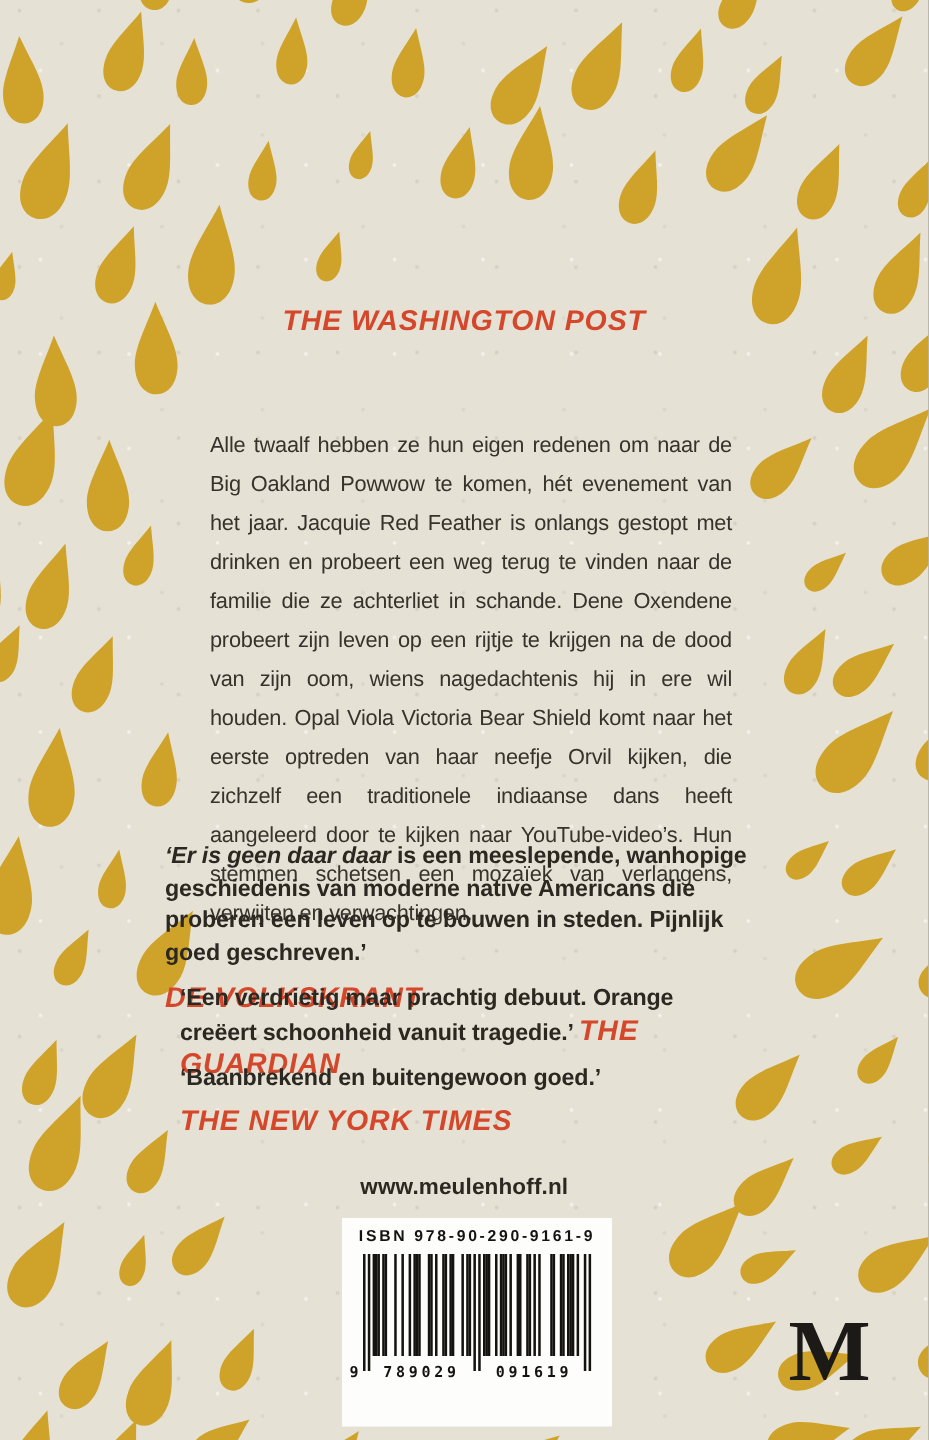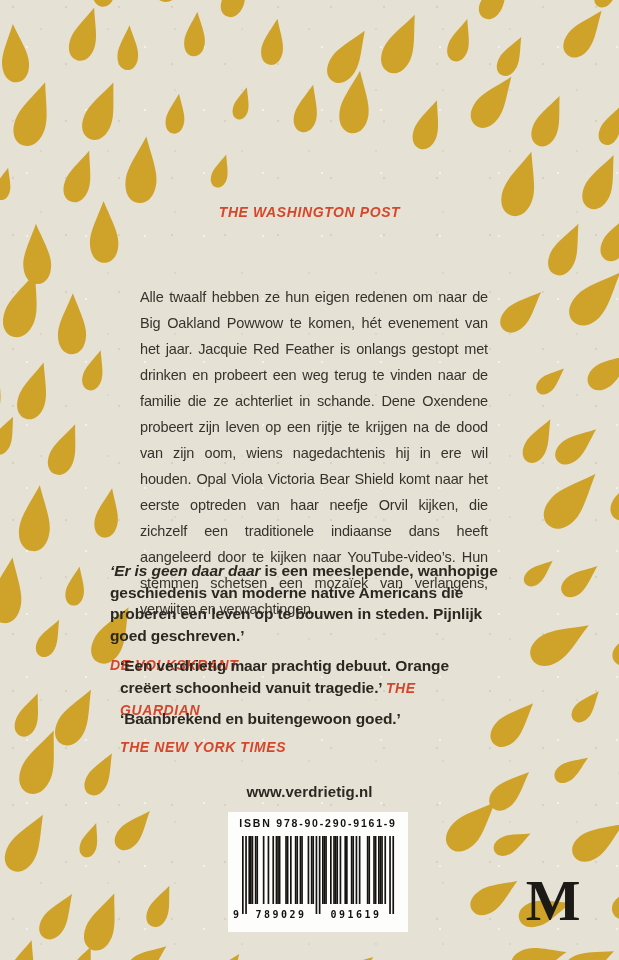--- a/index.html
+++ b/index.html
@@ -10,36 +10,36 @@
       radial-gradient(circle at 13px 7px, rgba(80,70,55,.10) 1px, transparent 1.6px),
       radial-gradient(circle at 41px 29px, rgba(80,70,55,.07) 1px, transparent 1.5px),
       radial-gradient(circle at 27px 47px, rgba(255,255,255,.55) 1px, transparent 1.4px);
     background-size:53px 57px,67px 61px,59px 63px;
     font-family:"Liberation Sans",sans-serif;color:#2d2a25;
   }
   #drops{position:absolute;left:0;top:0;width:619px;height:960px;display:block;}
   .txt{position:absolute;left:0;width:619px;}
   .top-quote{top:196px;text-align:center;}
   .top-quote .q{font-size:19px;font-weight:bold;letter-spacing:-0.2px;color:#2b2822;}
-  .src{color:#d5472b;font-style:italic;font-weight:bold;font-size:14px;letter-spacing:0.6px;}
+  .src{color:#d5472b;font-style:italic;font-weight:bold;font-size:19px;letter-spacing:0.6px;}
   .top-quote .src{display:block;margin-top:8px;}
   .synopsis{top:255px;left:140px;width:348px;font-size:14.5px;line-height:26px;
     letter-spacing:-0.15px;text-align:justify;color:#37332c;margin-top:29px;}
   .synopsis p{margin:0;}
   .review{text-align:left;font-weight:bold;font-size:15.5px;line-height:21.5px;
     letter-spacing:-0.1px;color:#2b2822;}
   .review .lead{font-style:italic;}
   .review-volkskrant{top:560px;left:110px;width:400px;}
   .review-volkskrant .src{display:block;margin-top:9px;}
   .review-guardian{top:655px;left:120px;width:380px;}
   .review-nyt{top:708px;left:120px;width:380px;}
   .review-nyt .src{display:block;margin-top:7px;}
   .website{top:783px;text-align:center;font-weight:bold;font-size:15px;
     letter-spacing:0.1px;color:#2b2822;}
-  .barcode-box{position:absolute;left:228px;top:812px;width:180px;height:120px;
+  .barcode-box{position:absolute;left:228px;top:812px;width:180px;height:139px;
     background:#fdfdfb;}
   .barcode-box svg{display:block;}
   .isbn{font-family:"Liberation Sans",sans-serif;font-weight:bold;font-size:10.5px;
     letter-spacing:1.8px;fill:#15130f;}
   .ean{font-family:"DejaVu Sans Mono",monospace;font-weight:bold;font-size:10px;
     letter-spacing:2.5px;fill:#15130f;}
   .m-logo{position:absolute;left:522px;top:872px;width:62px;text-align:center;
     font-family:"Liberation Serif",serif;font-weight:bold;font-size:58px;
     line-height:58px;color:#1c1a16;}
 </style>
@@ -180,21 +180,21 @@
 
   <div class="txt review review-guardian">
     <span>‘Een verdrietig maar prachtig debuut. Orange creëert schoonheid vanuit tragedie.’ </span><span class="src">THE GUARDIAN</span>
   </div>
 
   <div class="txt review review-nyt">
     <span>‘Baanbrekend en buitengewoon goed.’</span>
     <span class="src">THE NEW YORK TIMES</span>
   </div>
 
-  <div class="txt website">www.verdrietig.nl</div>
+  <div class="txt website">www.meulenhoff.nl</div>
 
   <div class="barcode-box">
     <svg width="180" height="115" viewBox="0 0 180 115" xmlns="http://www.w3.org/2000/svg">
       <text class="isbn" x="90" y="15" text-anchor="middle">ISBN 978-90-290-9161-9</text>
       <g id="bars">
           <rect x="14.00" y="24" width="1.68" height="78" fill="#15130f"></rect>
           <rect x="17.20" y="24" width="1.68" height="78" fill="#15130f"></rect>
           <rect x="20.40" y="24" width="1.68" height="68" fill="#15130f"></rect>
           <rect x="22.00" y="24" width="1.68" height="68" fill="#15130f"></rect>
           <rect x="23.60" y="24" width="1.68" height="68" fill="#15130f"></rect>

